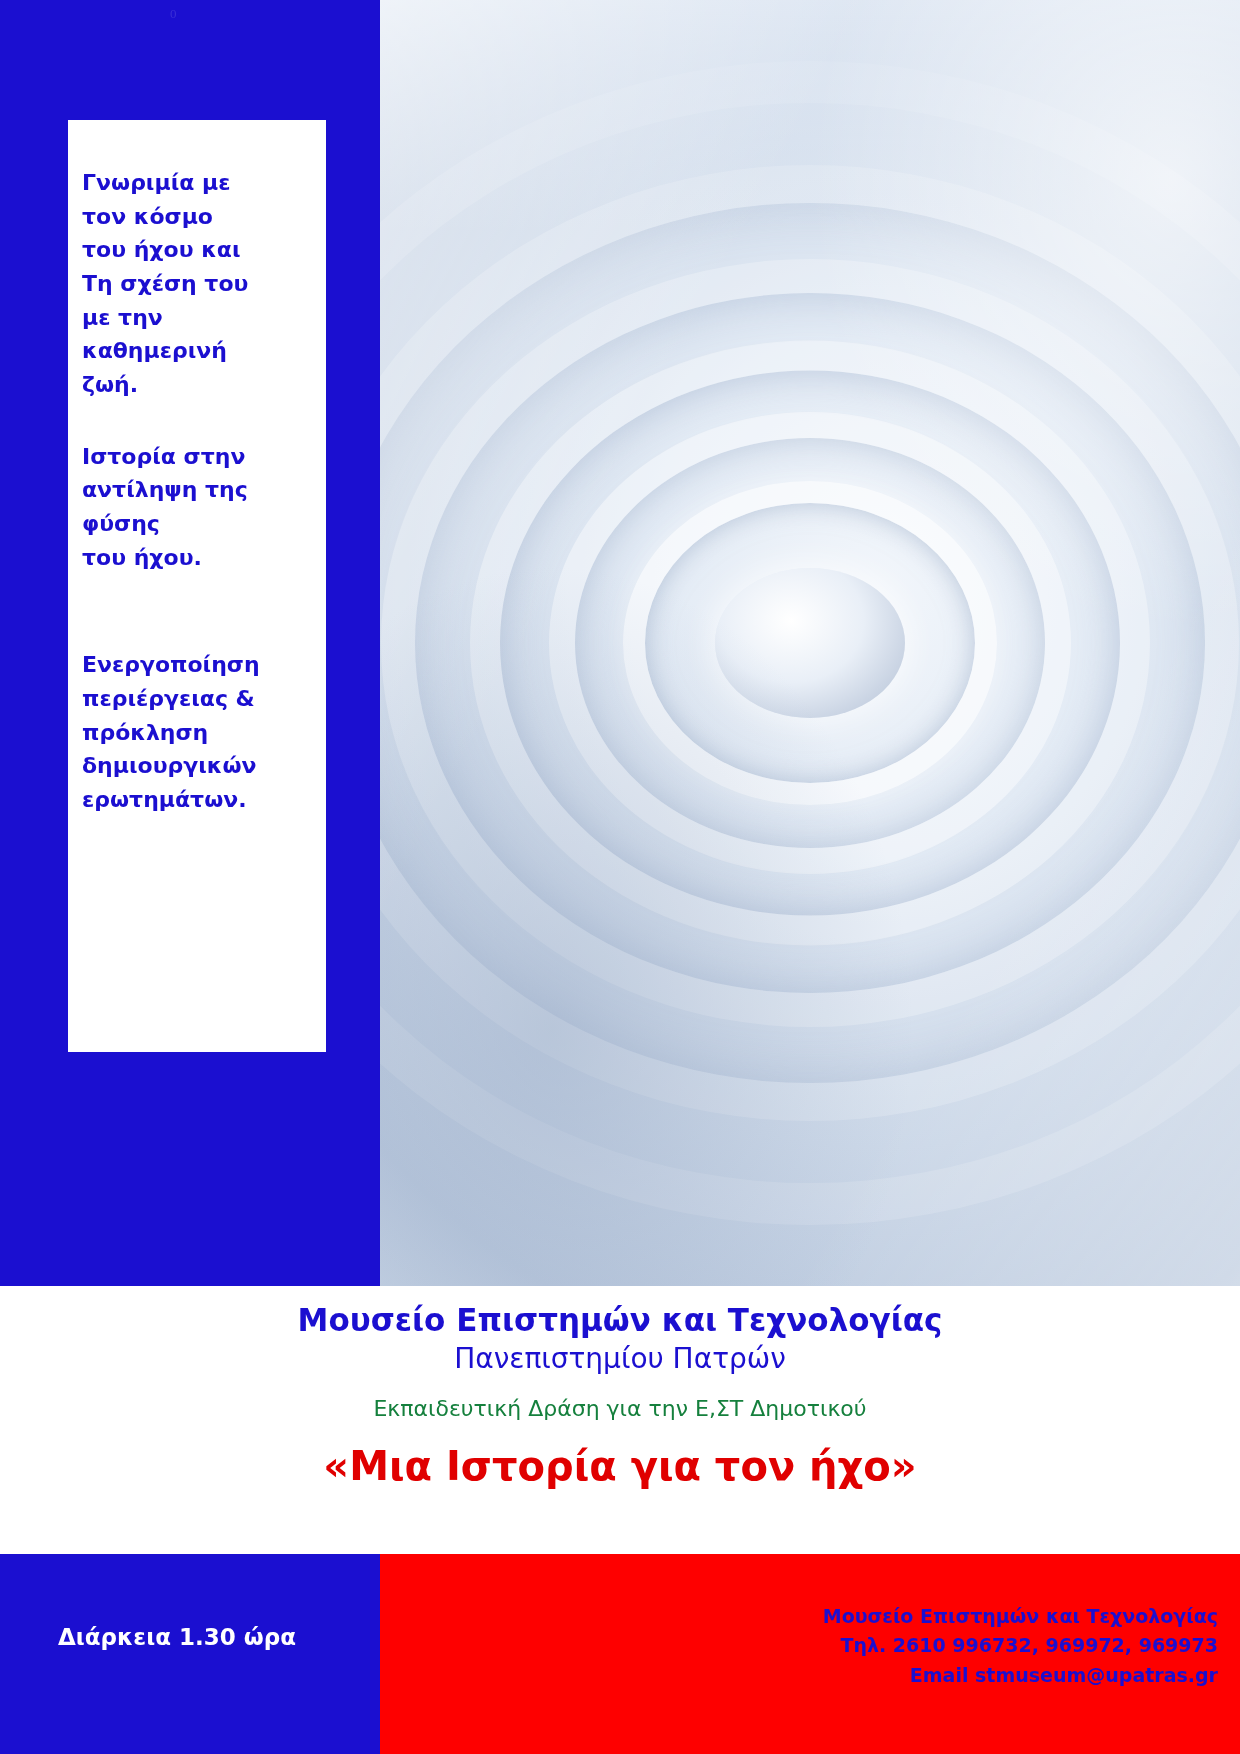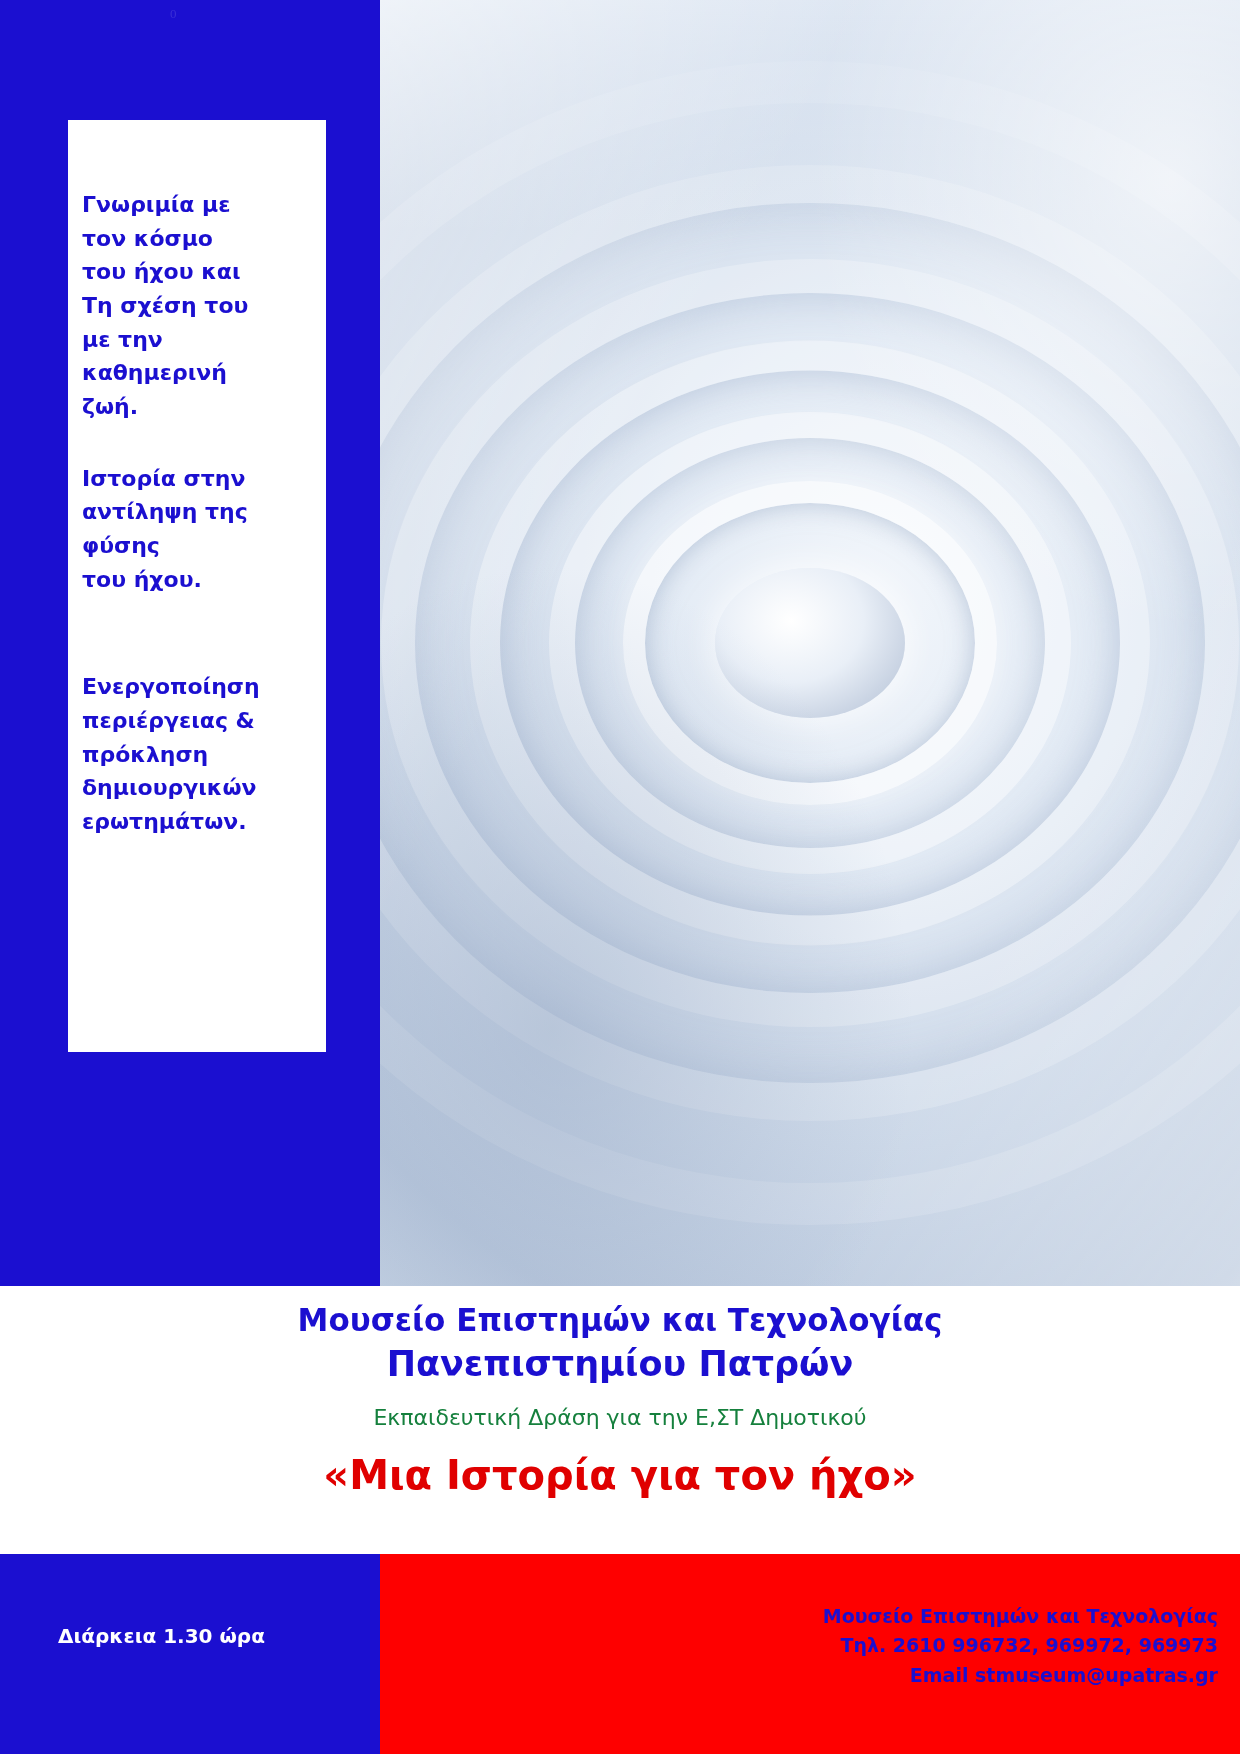--- a/index.html
+++ b/index.html
@@ -116,21 +116,21 @@
   }
 
   
   .aims-box {
     position: absolute;
     left: 68px;
     top: 120px;
     width: 258px;
     height: 932px;
     background: #ffffff;
-    padding: 68px 22px 20px 14px;
+    padding: 46px 22px 20px 14px;
     box-sizing: border-box;
   }
   .aims-box p {
     margin: 0;
     color: #1b0fd0;
     font-weight: bold;
     font-size: 22px;
     line-height: 1.53;
     font-family: "DejaVu Sans", sans-serif;
   }
@@ -151,22 +151,22 @@
     color: #1b0fd0;
     font-weight: bold;
     font-size: 31px;
     line-height: 1.32;
     font-family: "DejaVu Sans", sans-serif;
     margin: 0;
     padding-top: 14px;
   }
   .museum-line2 {
     color: #1b0fd0;
-    font-weight: bold;
-    font-size: 35px;
+    font-weight: normal;
+    font-size: 28px;
     line-height: 1.32;
     font-family: "DejaVu Sans", sans-serif;
     margin: 0;
   }
   .subtitle {
     color: #15803d;
     font-size: 22px;
     font-family: "DejaVu Sans", sans-serif;
     margin: 18px 0 0 0;
   }
@@ -202,21 +202,21 @@
     height: 200px;
     background: #fe0000;
   }
   .duration {
     position: absolute;
     left: 58px;
     top: 70px;
     width: 300px;
     color: #ffffff;
     font-weight: bold;
-    font-size: 20px;
+    font-size: 23px;
     font-family: "DejaVu Sans", sans-serif;
   }
   .contact {
     position: absolute;
     right: 22px;
     top: 48px;
     text-align: right;
     color: #1b0fd0;
     font-weight: bold;
     font-size: 19px;

